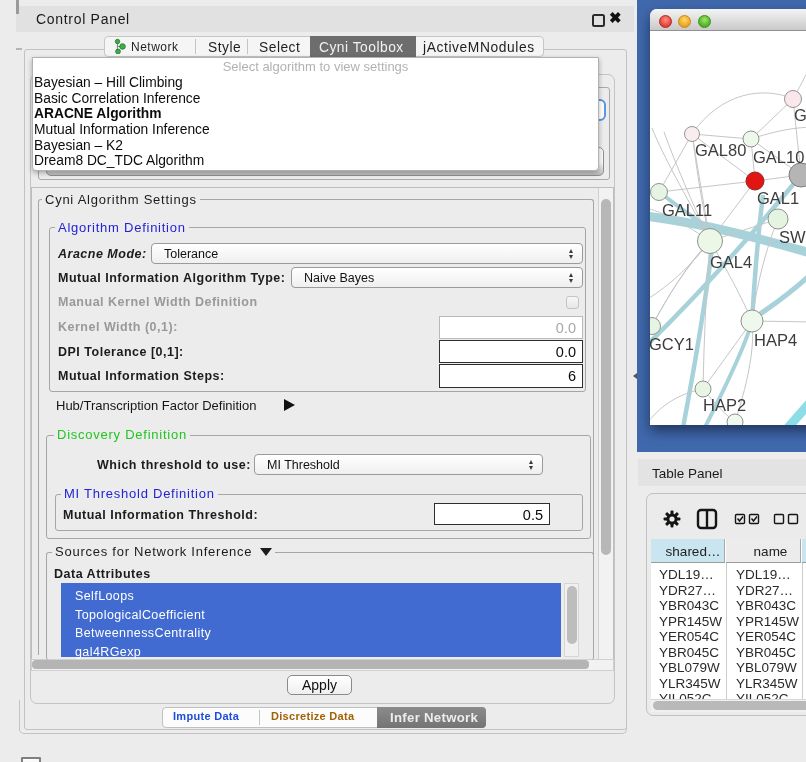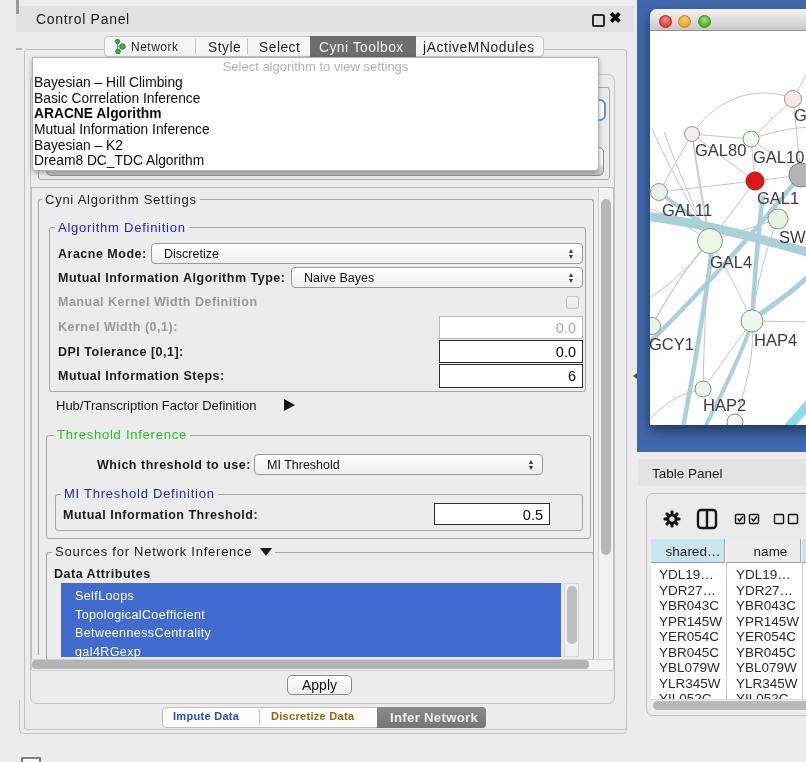--- a/index.html
+++ b/index.html
@@ -61,44 +61,44 @@
 
   <div class="abs" style="left:15px;top:659px;width:583px;height:12px;background:#f2f2f2;border:1px solid #d0d0d0;"></div>
   <div class="abs" style="left:16px;top:660px;width:557px;height:8.5px;background:#b4b4b4;border-radius:4px;"></div>
 
   <div class="grp" style="left:22px;top:199px;width:556px;height:456px;border-bottom:none;border-bottom-left-radius:0;border-bottom-right-radius:0;"></div>
   <div class="grptitle" style="left:26px;top:193px;color:#1c1c1c;">Cyni Algorithm Settings</div>
 
   <div class="grp" style="left:33px;top:227px;width:537px;height:165px;"></div>
   <div class="grptitle" style="left:39px;top:221px;color:#2323d6;">Algorithm Definition</div>
 
-  <div class="lbl" style="left:42px;top:247px;">Aracne Mode:</div>
+  <div class="lbl" style="left:42px;top:247px;font-style:italic;">Aracne Mode:</div>
   <div class="combo" style="left:135px;top:243px;width:432px;height:21px;">
-      <span class="tx">Discretize</span>
+      <span class="tx">Tolerance</span>
       <span class="ar"></span>
     </div>
   <div class="lbl" style="left:42px;top:271px;">Mutual Information Algorithm Type:</div>
   <div class="combo" style="left:275px;top:267px;width:292px;height:21px;">
       <span class="tx">Naive Bayes</span>
       <span class="ar"></span>
     </div>
   <div class="lbl" style="left:42px;top:295px;color:#999999;">Manual Kernel Width Definition</div>
   <div class="abs" style="left:550px;top:296px;width:13px;height:12.5px;border:1px solid #c4c4c4;border-radius:3px;background:linear-gradient(#f7f7f7,#e7e7e7);"></div>
   <div class="lbl" style="left:42px;top:320px;color:#999999;">Kernel Width (0,1):</div>
   <div class="fld dis" style="left:423px;top:316px;width:144px;height:23px;">0.0</div>
   <div class="lbl" style="left:42px;top:344.5px;">DPI Tolerance [0,1]:</div>
   <div class="fld" style="left:423px;top:339.5px;width:144px;height:23.5px;">0.0</div>
   <div class="lbl" style="left:42px;top:369px;">Mutual Information Steps:</div>
   <div class="fld" style="left:423px;top:364px;width:144px;height:24px;">6</div>
 
   <div class="abs" style="left:40px;top:398px;font-size:13px;color:#151515;">Hub/Transcription Factor Definition</div>
   <div class="abs" style="left:268px;top:399px;width:0;height:0;border-left:11px solid #111;border-top:6.5px solid transparent;border-bottom:6.5px solid transparent;"></div>
 
   <div class="grp" style="left:30px;top:435px;width:545px;height:104px;"></div>
-  <div class="grptitle" style="left:38px;top:428px;color:#21c521;">Threshold Inference</div>
+  <div class="grptitle" style="left:38px;top:428px;color:#21c521;">Discovery Definition</div>
   <div class="lbl" style="left:81px;top:458px;">Which threshold to use:</div>
   <div class="combo" style="left:238px;top:454px;width:289px;height:21px;">
       <span class="tx">MI Threshold</span>
       <span class="ar"></span>
     </div>
   <div class="grp" style="left:39px;top:494px;width:528px;height:37px;"></div>
   <div class="grptitle" style="left:45px;top:487px;color:#2323d6;">MI Threshold Definition</div>
   <div class="lbl" style="left:47px;top:508px;">Mutual Information Threshold:</div>
   <div class="fld" style="left:418px;top:503px;width:116px;height:21.5px;">0.5</div>
 

